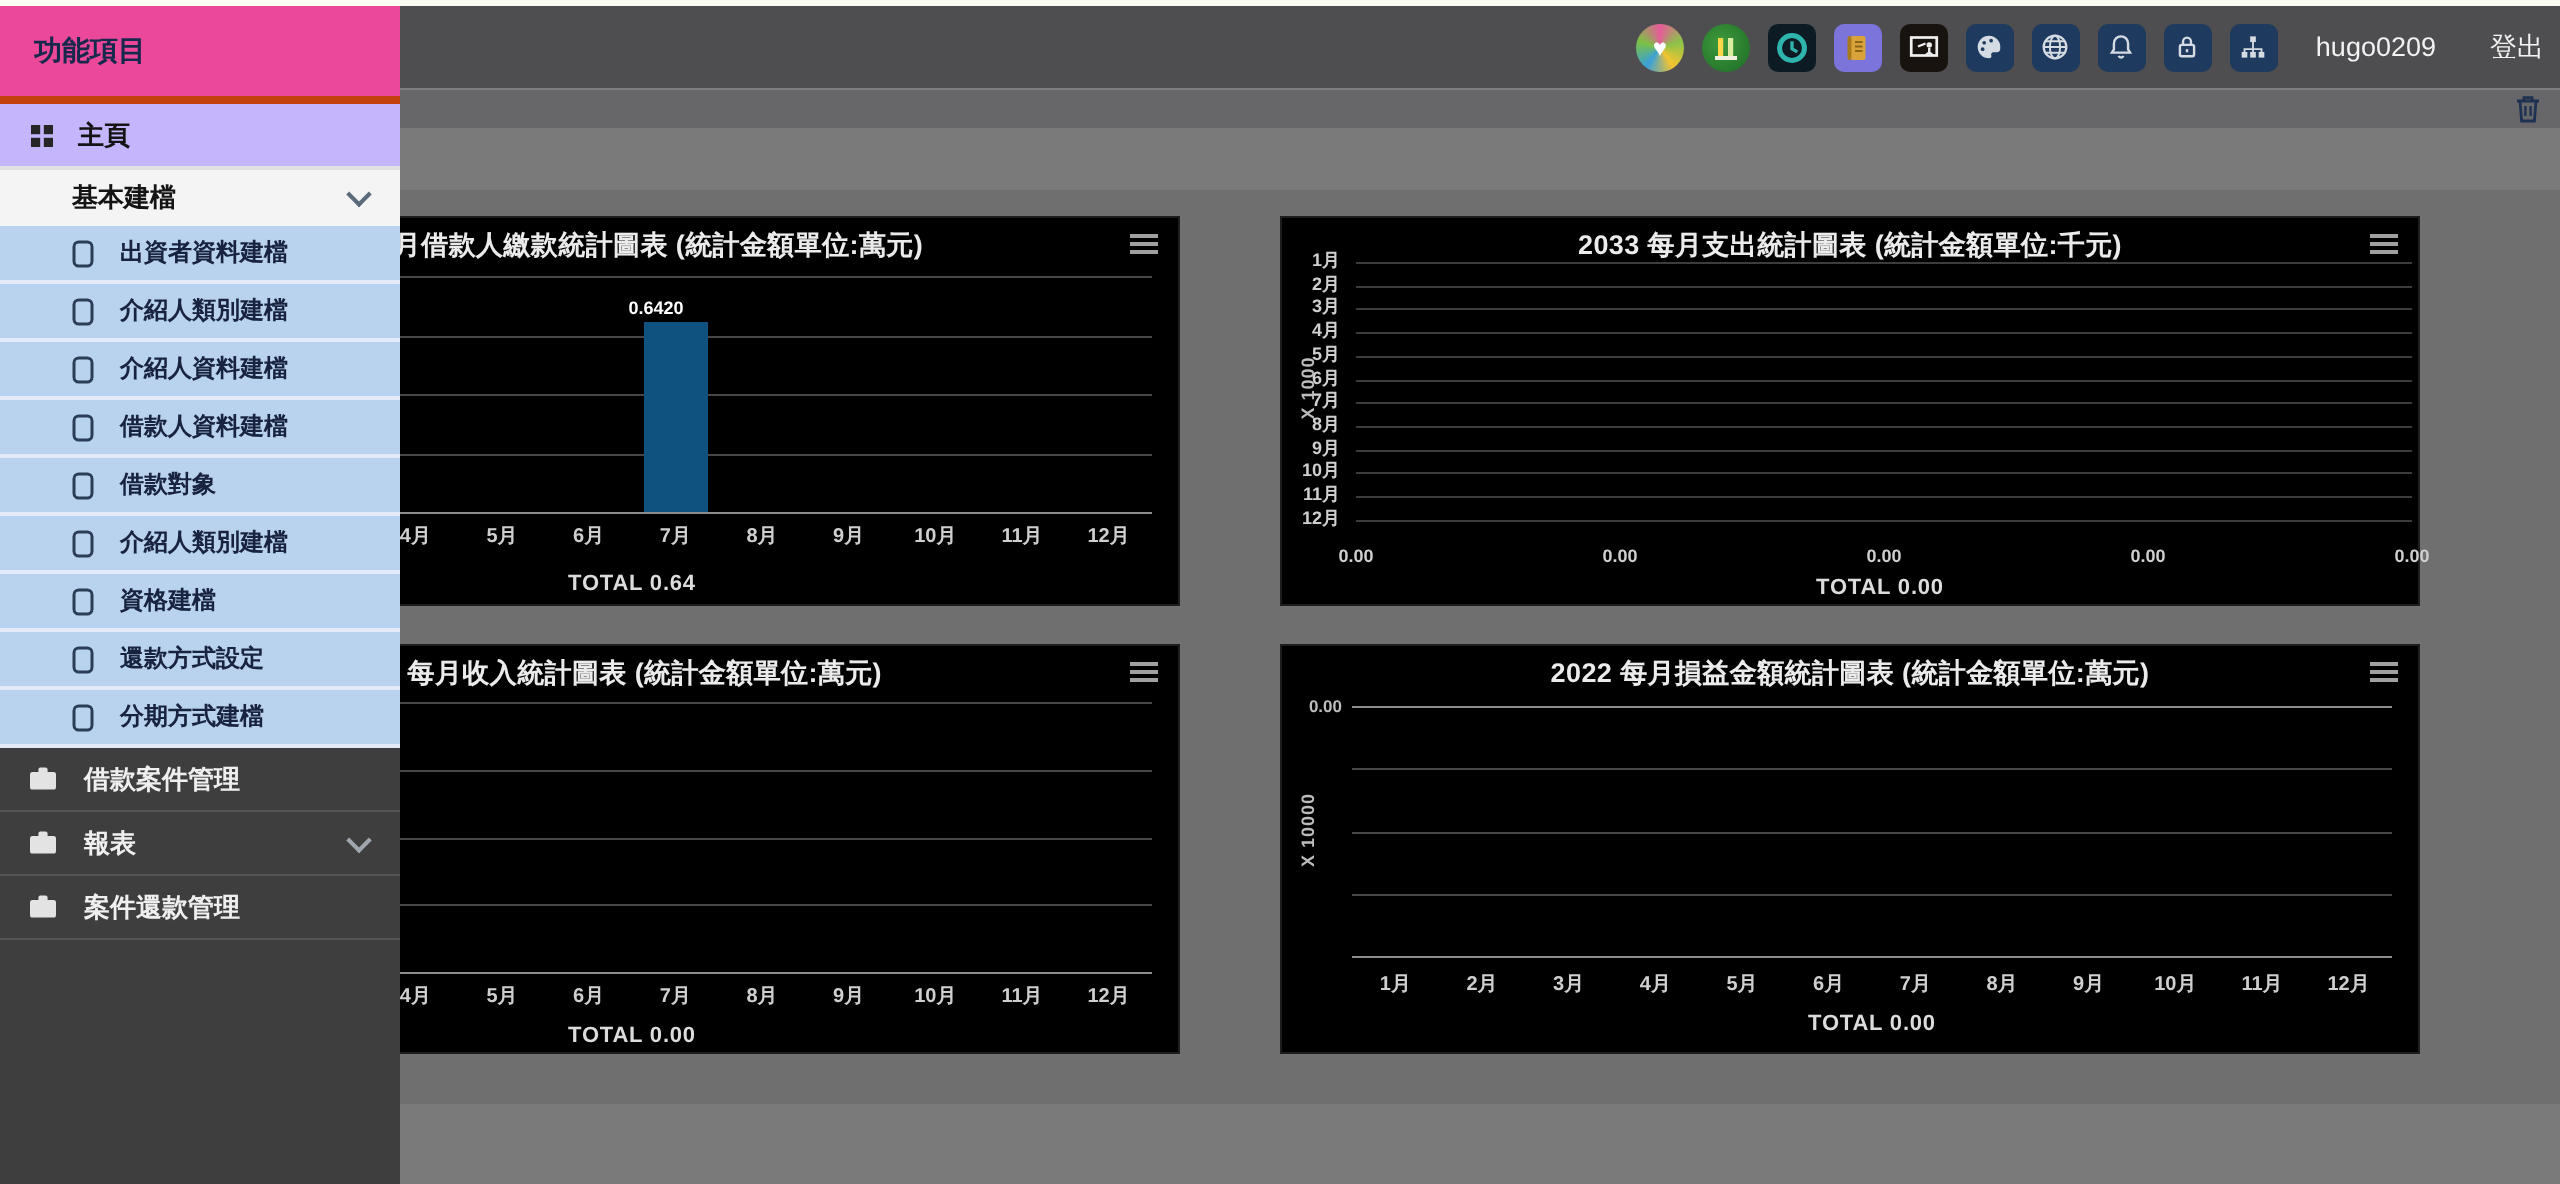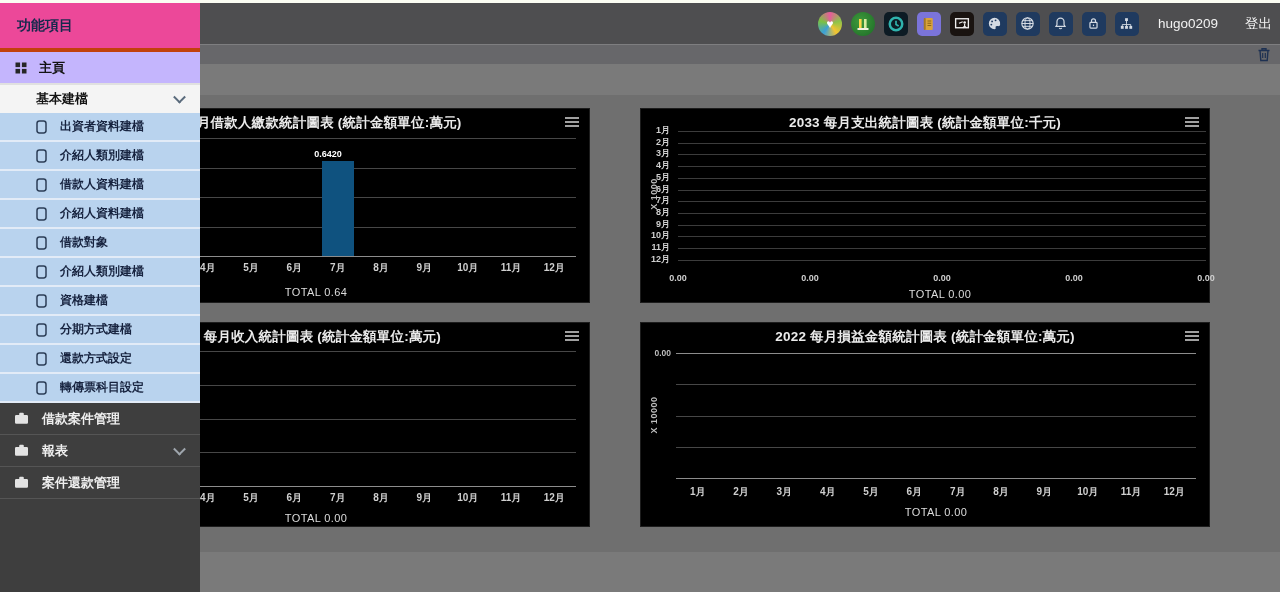--- a/index.html
+++ b/index.html
@@ -27,21 +27,21 @@
   
   .breadcrumb{position:absolute;left:0;top:44px;width:1280px;height:19px;background:#67676a;z-index:5;border-top:1px solid #7e7e80;}
   .trash{position:absolute;right:9px;top:2px;width:14px;height:15px;cursor:pointer;}
   
   .main-panel{position:absolute;left:0;top:95px;width:1280px;height:457px;background:#6f6f6f;z-index:1;}
   
   .panel{position:absolute;background:#000;border:1px solid #1d1d1d;box-sizing:border-box;z-index:10;}
   .chart-title{position:absolute;top:5px;left:0;right:0;text-align:center;color:#ebebeb;font-weight:bold;font-size:13.5px;letter-spacing:.2px;}
   .hamburger{position:absolute;top:8px;right:10px;width:14px;cursor:pointer;z-index:3;}
   .hamburger div{height:2px;background:#a0a0a0;margin:0 0 2px 0;}
-  .total-label{position:absolute;text-align:center;color:#dcdcdc;font-weight:normal;font-size:11px;letter-spacing:.4px;}
+  .total-label{position:absolute;text-align:center;color:#dcdcdc;font-weight:bold;font-size:11px;letter-spacing:.4px;}
   .gridline{position:absolute;height:1px;background:#474747;}
   .axisline{position:absolute;height:1px;background:#8c8c8c;}
   .xlabel{position:absolute;transform:translateX(-50%);color:#cfcfcf;font-weight:bold;font-size:10px;white-space:nowrap;}
   .ylabel-row{position:absolute;text-align:right;color:#cfcfcf;font-weight:bold;font-size:9px;white-space:nowrap;}
   .ytick{position:absolute;text-align:right;color:#bdbdbd;font-weight:bold;font-size:8.5px;}
   .bar{position:absolute;}
   .bar-value{position:absolute;transform:translateX(-50%);color:#ffffff;font-weight:bold;font-size:9px;white-space:nowrap;}
   .rot{position:absolute;color:#bdbdbd;font-weight:bold;font-size:9px;white-space:nowrap;transform:rotate(-90deg) translateX(-50%);transform-origin:0 0;letter-spacing:.5px;}
   .hline{position:absolute;height:1px;background:#3c3c3c;}
   
@@ -302,36 +302,36 @@
           </svg>
         </span>
         <span>介紹人類別建檔</span>
       </div>
       <div class="sb-sub">
         <span class="icwrap">
           <svg width="11" height="14" viewBox="0 0 11 14">
             <rect x="1" y="1" width="9" height="12" rx="2.4" fill="none" stroke="#2c3e57" stroke-width="1.5"></rect>
           </svg>
         </span>
+        <span>介紹人資料建檔</span>
+      </div>
+      <div class="sb-sub">
+        <span class="icwrap">
+          <svg width="11" height="14" viewBox="0 0 11 14">
+            <rect x="1" y="1" width="9" height="12" rx="2.4" fill="none" stroke="#2c3e57" stroke-width="1.5"></rect>
+          </svg>
+        </span>
         <span>借款人資料建檔</span>
       </div>
       <div class="sb-sub">
         <span class="icwrap">
           <svg width="11" height="14" viewBox="0 0 11 14">
             <rect x="1" y="1" width="9" height="12" rx="2.4" fill="none" stroke="#2c3e57" stroke-width="1.5"></rect>
           </svg>
         </span>
-        <span>介紹人資料建檔</span>
-      </div>
-      <div class="sb-sub">
-        <span class="icwrap">
-          <svg width="11" height="14" viewBox="0 0 11 14">
-            <rect x="1" y="1" width="9" height="12" rx="2.4" fill="none" stroke="#2c3e57" stroke-width="1.5"></rect>
-          </svg>
-        </span>
         <span>借款對象</span>
       </div>
       <div class="sb-sub">
         <span class="icwrap">
           <svg width="11" height="14" viewBox="0 0 11 14">
             <rect x="1" y="1" width="9" height="12" rx="2.4" fill="none" stroke="#2c3e57" stroke-width="1.5"></rect>
           </svg>
         </span>
         <span>介紹人類別建檔</span>
       </div>
@@ -342,37 +342,29 @@
           </svg>
         </span>
         <span>資格建檔</span>
       </div>
       <div class="sb-sub">
         <span class="icwrap">
           <svg width="11" height="14" viewBox="0 0 11 14">
             <rect x="1" y="1" width="9" height="12" rx="2.4" fill="none" stroke="#2c3e57" stroke-width="1.5"></rect>
           </svg>
         </span>
+        <span>還款方式設定</span>
+      </div>
+      <div class="sb-sub">
+        <span class="icwrap">
+          <svg width="11" height="14" viewBox="0 0 11 14">
+            <rect x="1" y="1" width="9" height="12" rx="2.4" fill="none" stroke="#2c3e57" stroke-width="1.5"></rect>
+          </svg>
+        </span>
         <span>分期方式建檔</span>
-      </div>
-      <div class="sb-sub">
-        <span class="icwrap">
-          <svg width="11" height="14" viewBox="0 0 11 14">
-            <rect x="1" y="1" width="9" height="12" rx="2.4" fill="none" stroke="#2c3e57" stroke-width="1.5"></rect>
-          </svg>
-        </span>
-        <span>還款方式設定</span>
-      </div>
-      <div class="sb-sub">
-        <span class="icwrap">
-          <svg width="11" height="14" viewBox="0 0 11 14">
-            <rect x="1" y="1" width="9" height="12" rx="2.4" fill="none" stroke="#2c3e57" stroke-width="1.5"></rect>
-          </svg>
-        </span>
-        <span>轉傳票科目設定</span>
       </div>
     </div>
   <div id="sb-darkitems">
       <div class="sb-dark">
         <span class="icwrap">
           <svg width="15" height="13" viewBox="0 0 15 13">
             <path d="M5.2 3V1.8a1 1 0 0 1 1-1h2.6a1 1 0 0 1 1 1V3h2.8A1.3 1.3 0 0 1 14 4.3v6.2a1.3 1.3 0 0 1-1.4 1.3H2.4A1.3 1.3 0 0 1 1 10.5V4.3A1.3 1.3 0 0 1 2.4 3z" fill="#e3e3e3"></path>
           </svg>
         </span>
         <span>借款案件管理</span>

